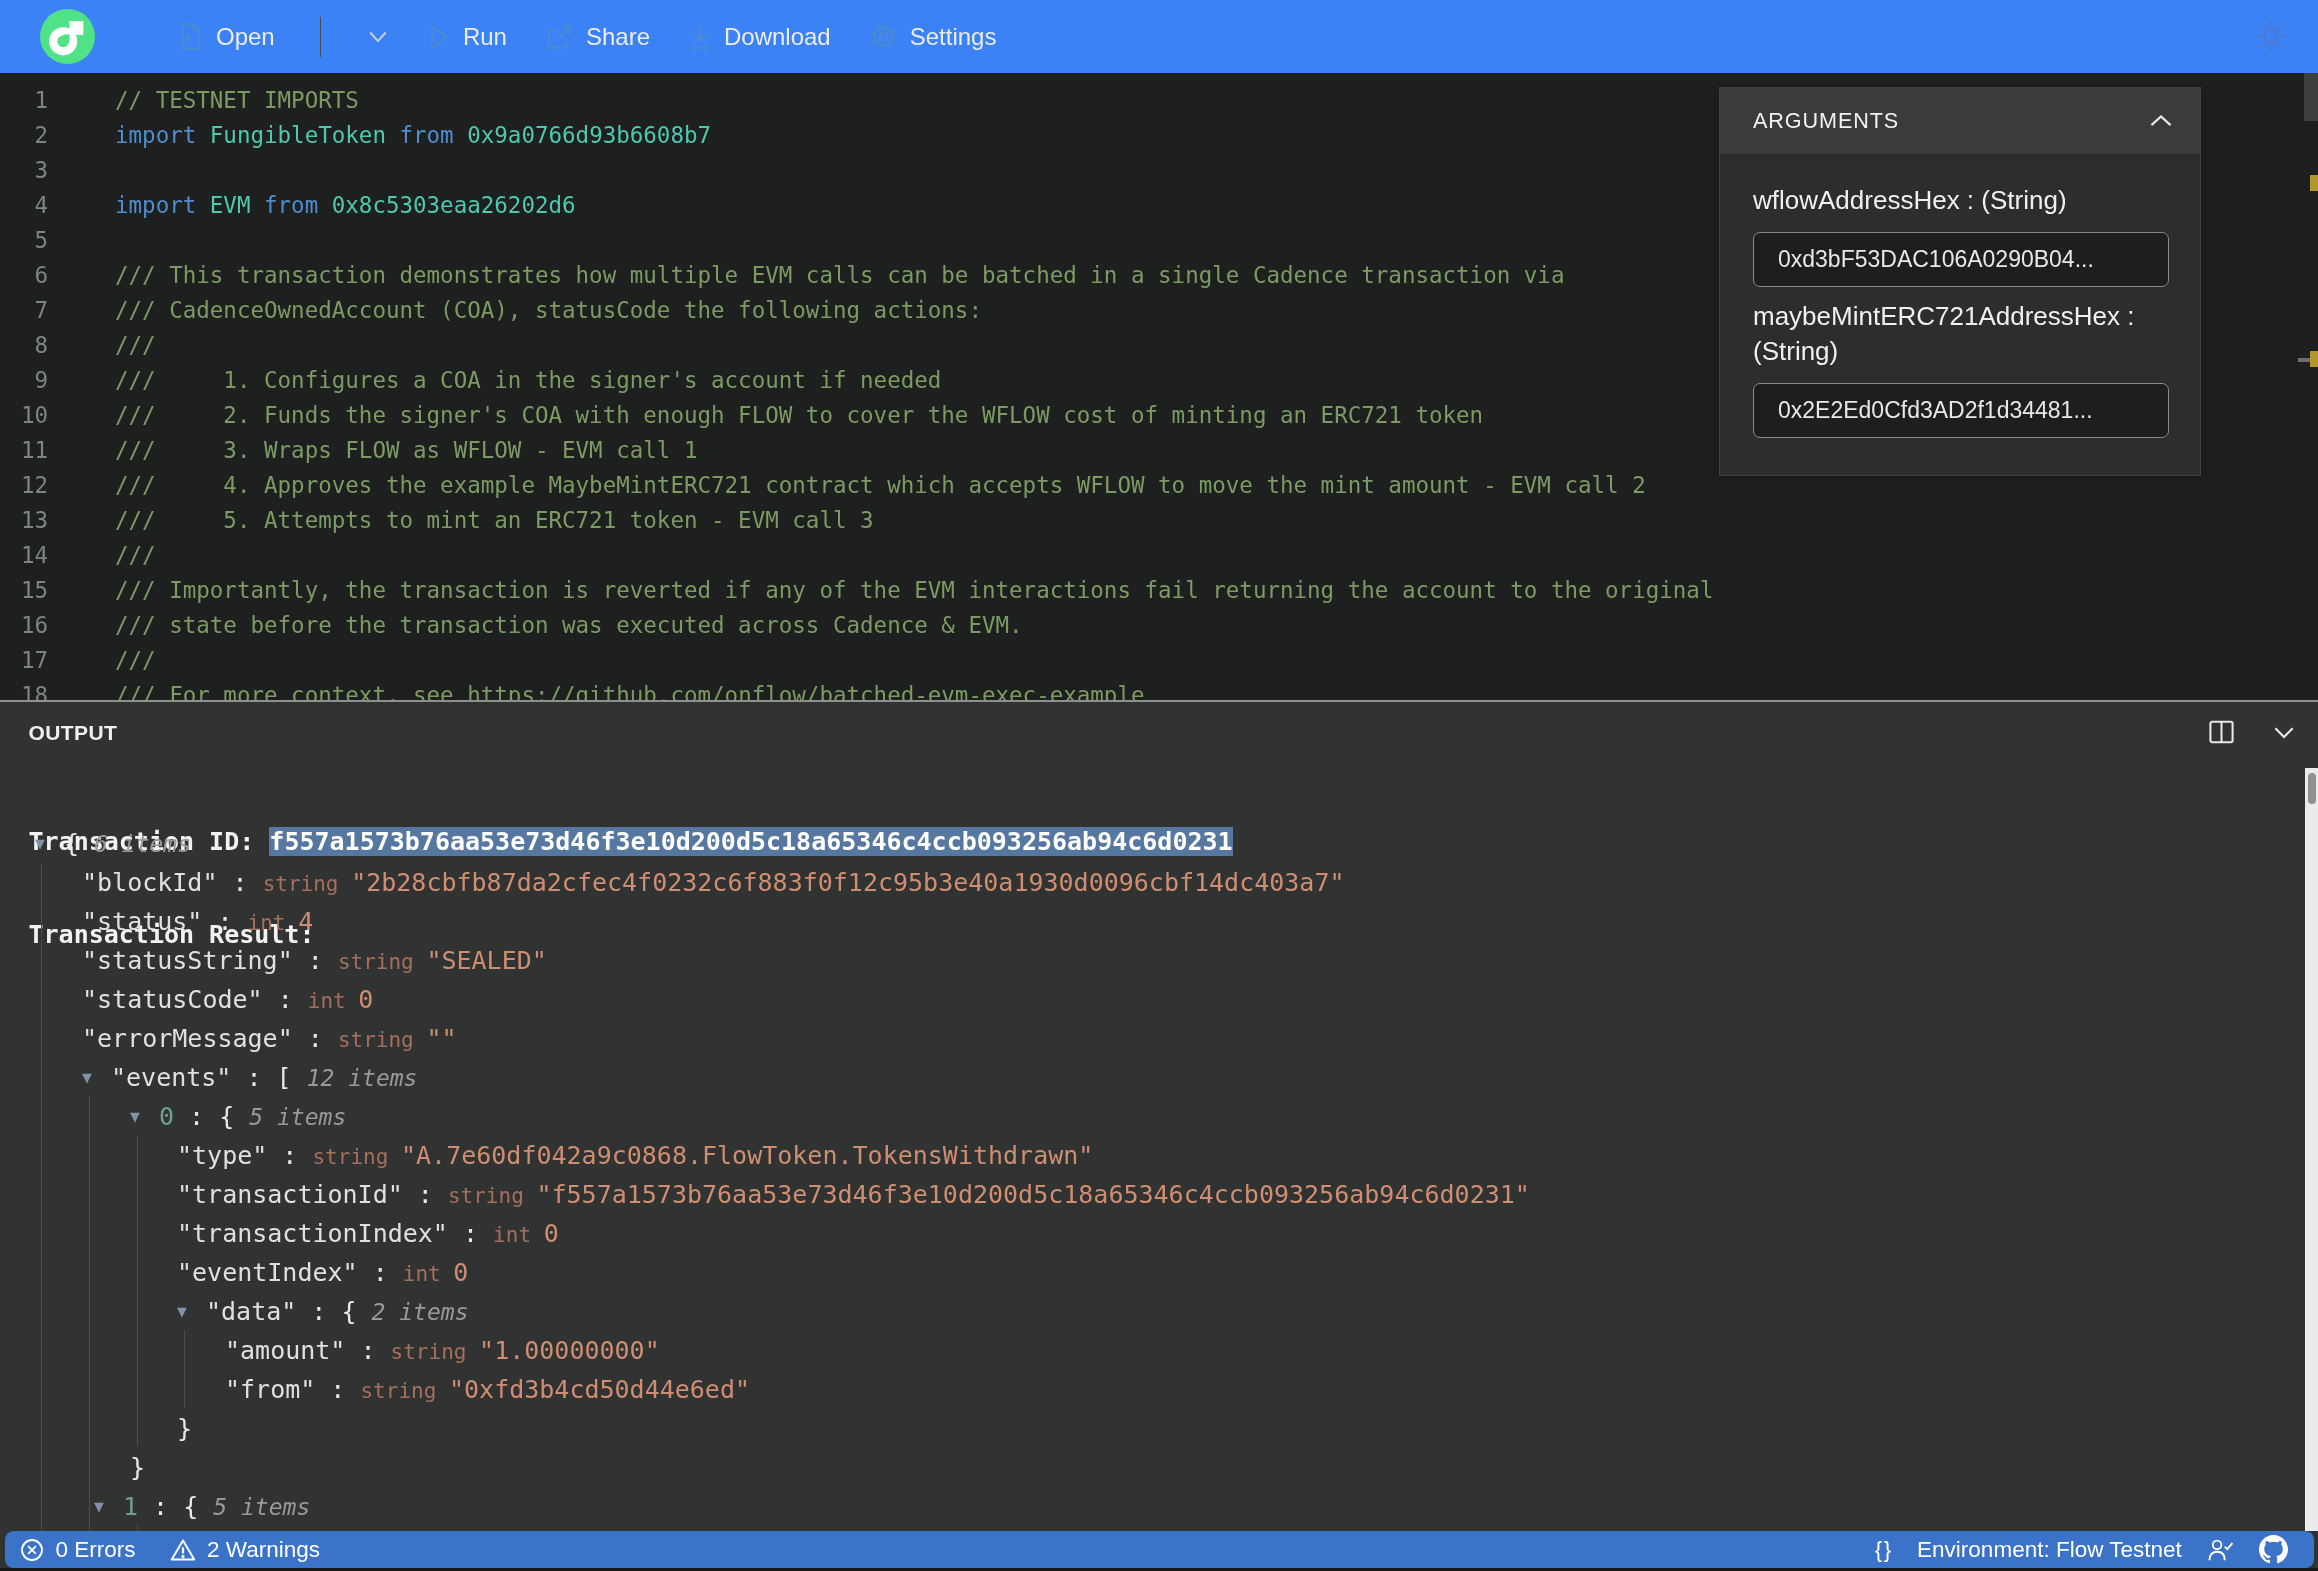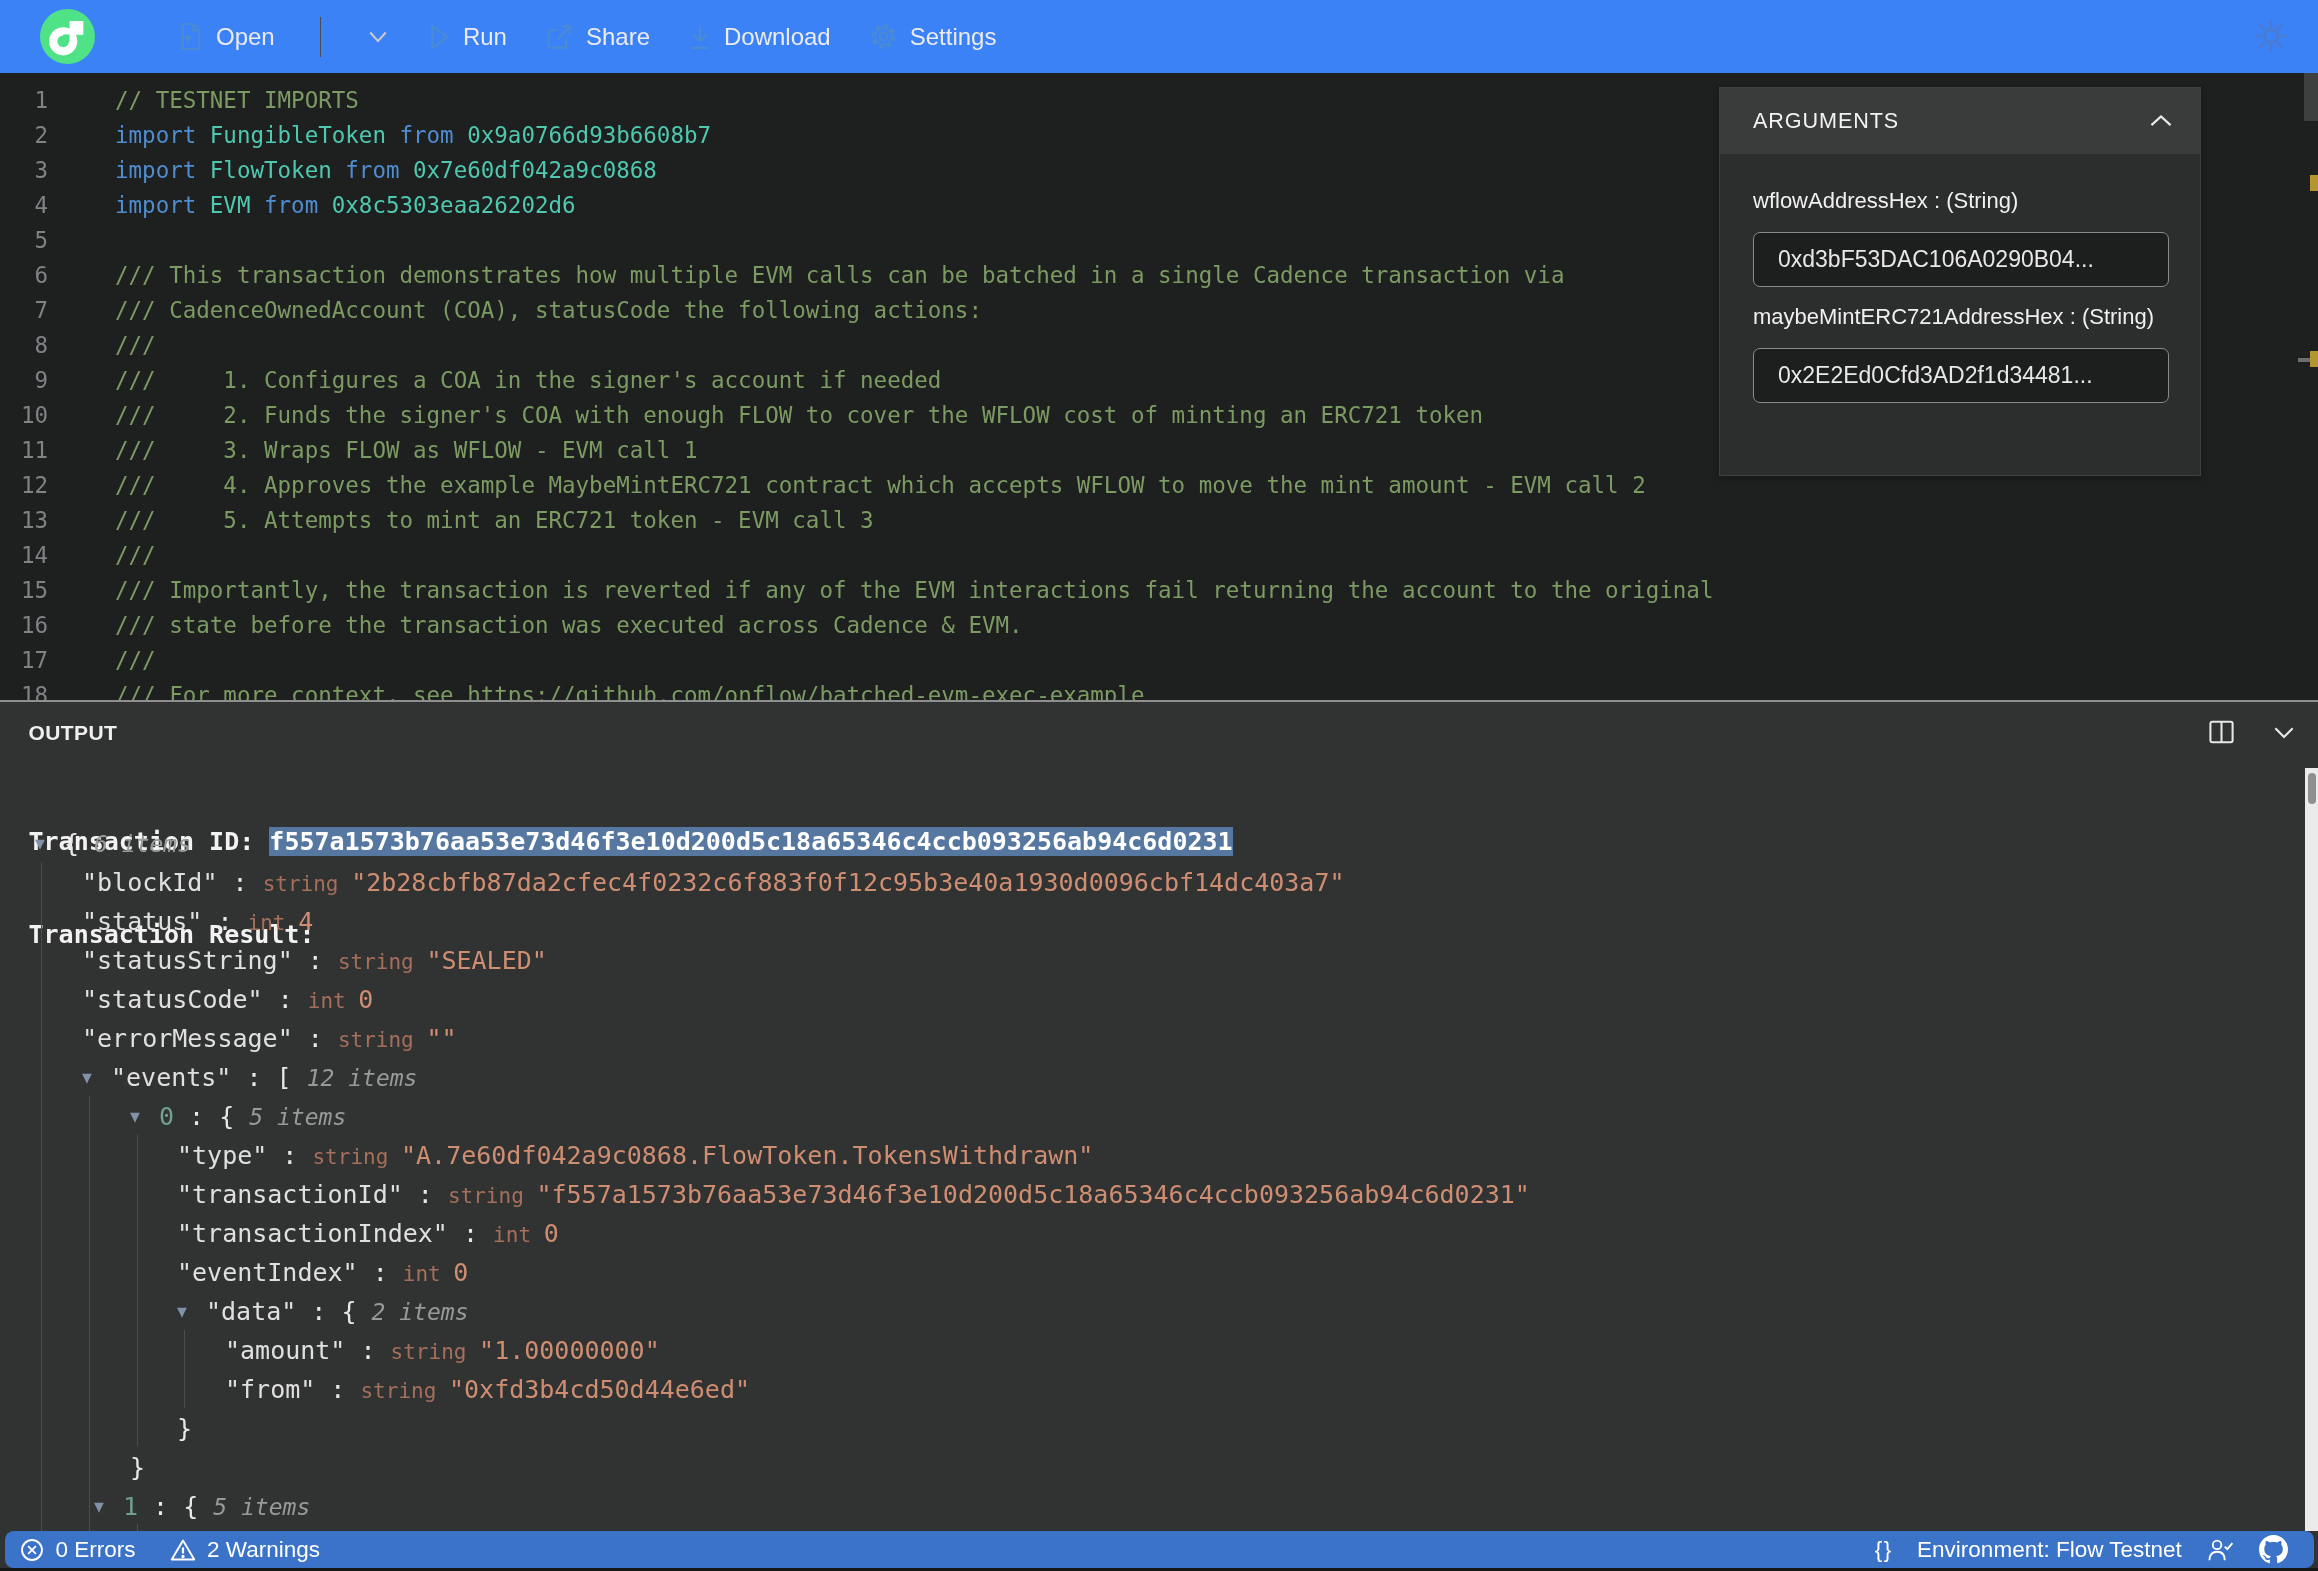--- a/index.html
+++ b/index.html
@@ -30,21 +30,21 @@
   .ov-thumb { position:absolute; left:2304px; top:0px; width:14.7px; height:48px; background:#3e3f3f; }
   .ov-mark { position:absolute; width:8.6px; height:15.6px; background:#b5952d; }
   .ov-tick { position:absolute; left:2298px; width:14px; height:3.5px; background:#6d6d6d; }
 
   
   .args-panel { position:absolute; left:1719px; top:87px; width:482px; height:389px; background:#2c2d2d;
                 border:0.9px solid #3f4040; box-shadow:0 1.7px 7px rgba(0,0,0,.35); }
   .args-header { height:66px; background:#3a3b3b; display:flex; align-items:center; padding:0 26px 0 33px; }
   .args-title { color:#f2f2f2; font-size:21.6px; font-weight:normal; letter-spacing:0.9px; flex:1; }
   .args-body { padding:17.3px 33px; }
-  .arg-label { color:#f0f0f0; font-size:22px; line-height:35px; margin:12px 0 14px 0; max-width:406px; }
+  .arg-label { color:#f0f0f0; font-size:26px; line-height:35px; margin:12px 0 14px 0; max-width:406px; }
   .arg-input { width:416px; height:55px; background:#1d1e1e; border:1.7px solid #8a8a8a; border-radius:7px;
                color:#e8e8e8; font-size:23px; font-family:"Liberation Sans",sans-serif; padding:0 24px; outline:none; }
 
   
   .split-divider { position:absolute; top:700px; left:0; width:100%; height:1.7px; background:#8f8f8f; }
 
   
   .output { position:absolute; top:702px; left:0; width:100%; height:866px; background:#313232; overflow:hidden; }
   .output-title { position:absolute; left:28.5px; top:19px; color:#f0f0f0; font-size:21px; font-weight:bold; letter-spacing:0.4px; }
   .out-icons { position:absolute; right:22.5px; top:17.3px; display:flex; gap:35px; align-items:center; }
@@ -150,21 +150,21 @@
       <circle cx="22" cy="22" r="7.5"></circle>
       <path d="M22 5 v6 M22 33 v6 M5 22 h6 M33 22 h6 M10 10 l4.2 4.2 M29.8 29.8 l4.2 4.2 M34 10 l-4.2 4.2 M14.2 29.8 L10 34"></path>
     </svg>
   </div>
 </div>
 
 <div class="editor">
   <div class="code-lines">
       <div class="code-line"><span class="ln">1</span><span class="ct"><span class="tok-c">// TESTNET IMPORTS</span></span></div>
       <div class="code-line"><span class="ln">2</span><span class="ct"><span class="tok-k">import </span><span class="tok-t">FungibleToken </span><span class="tok-k">from </span><span class="tok-t">0x9a0766d93b6608b7</span></span></div>
-      <div class="code-line"><span class="ln">3</span><span class="ct"><span class="tok-k">import </span><span class="tok-t">FlowToken </span><span class="tok-k">from </span><span class="tok-t">0x7e60df042a9c0868</span></span></div>
+      <div class="code-line"><span class="ln">3</span></div>
       <div class="code-line"><span class="ln">4</span><span class="ct"><span class="tok-k">import </span><span class="tok-t">EVM </span><span class="tok-k">from </span><span class="tok-t">0x8c5303eaa26202d6</span></span></div>
       <div class="code-line"><span class="ln">5</span><span class="ct"></span></div>
       <div class="code-line"><span class="ln">6</span><span class="ct"><span class="tok-c">/// This transaction demonstrates how multiple EVM calls can be batched in a single Cadence transaction via</span></span></div>
       <div class="code-line"><span class="ln">7</span><span class="ct"><span class="tok-c">/// CadenceOwnedAccount (COA), statusCode the following actions:</span></span></div>
       <div class="code-line"><span class="ln">8</span><span class="ct"><span class="tok-c">///</span></span></div>
       <div class="code-line"><span class="ln">9</span><span class="ct"><span class="tok-c">///     1. Configures a COA in the signer's account if needed</span></span></div>
       <div class="code-line"><span class="ln">10</span><span class="ct"><span class="tok-c">///     2. Funds the signer's COA with enough FLOW to cover the WFLOW cost of minting an ERC721 token</span></span></div>
       <div class="code-line"><span class="ln">11</span><span class="ct"><span class="tok-c">///     3. Wraps FLOW as WFLOW - EVM call 1</span></span></div>
       <div class="code-line"><span class="ln">12</span><span class="ct"><span class="tok-c">///     4. Approves the example MaybeMintERC721 contract which accepts WFLOW to move the mint amount - EVM call 2</span></span></div>
       <div class="code-line"><span class="ln">13</span><span class="ct"><span class="tok-c">///     5. Attempts to mint an ERC721 token - EVM call 3</span></span></div>

